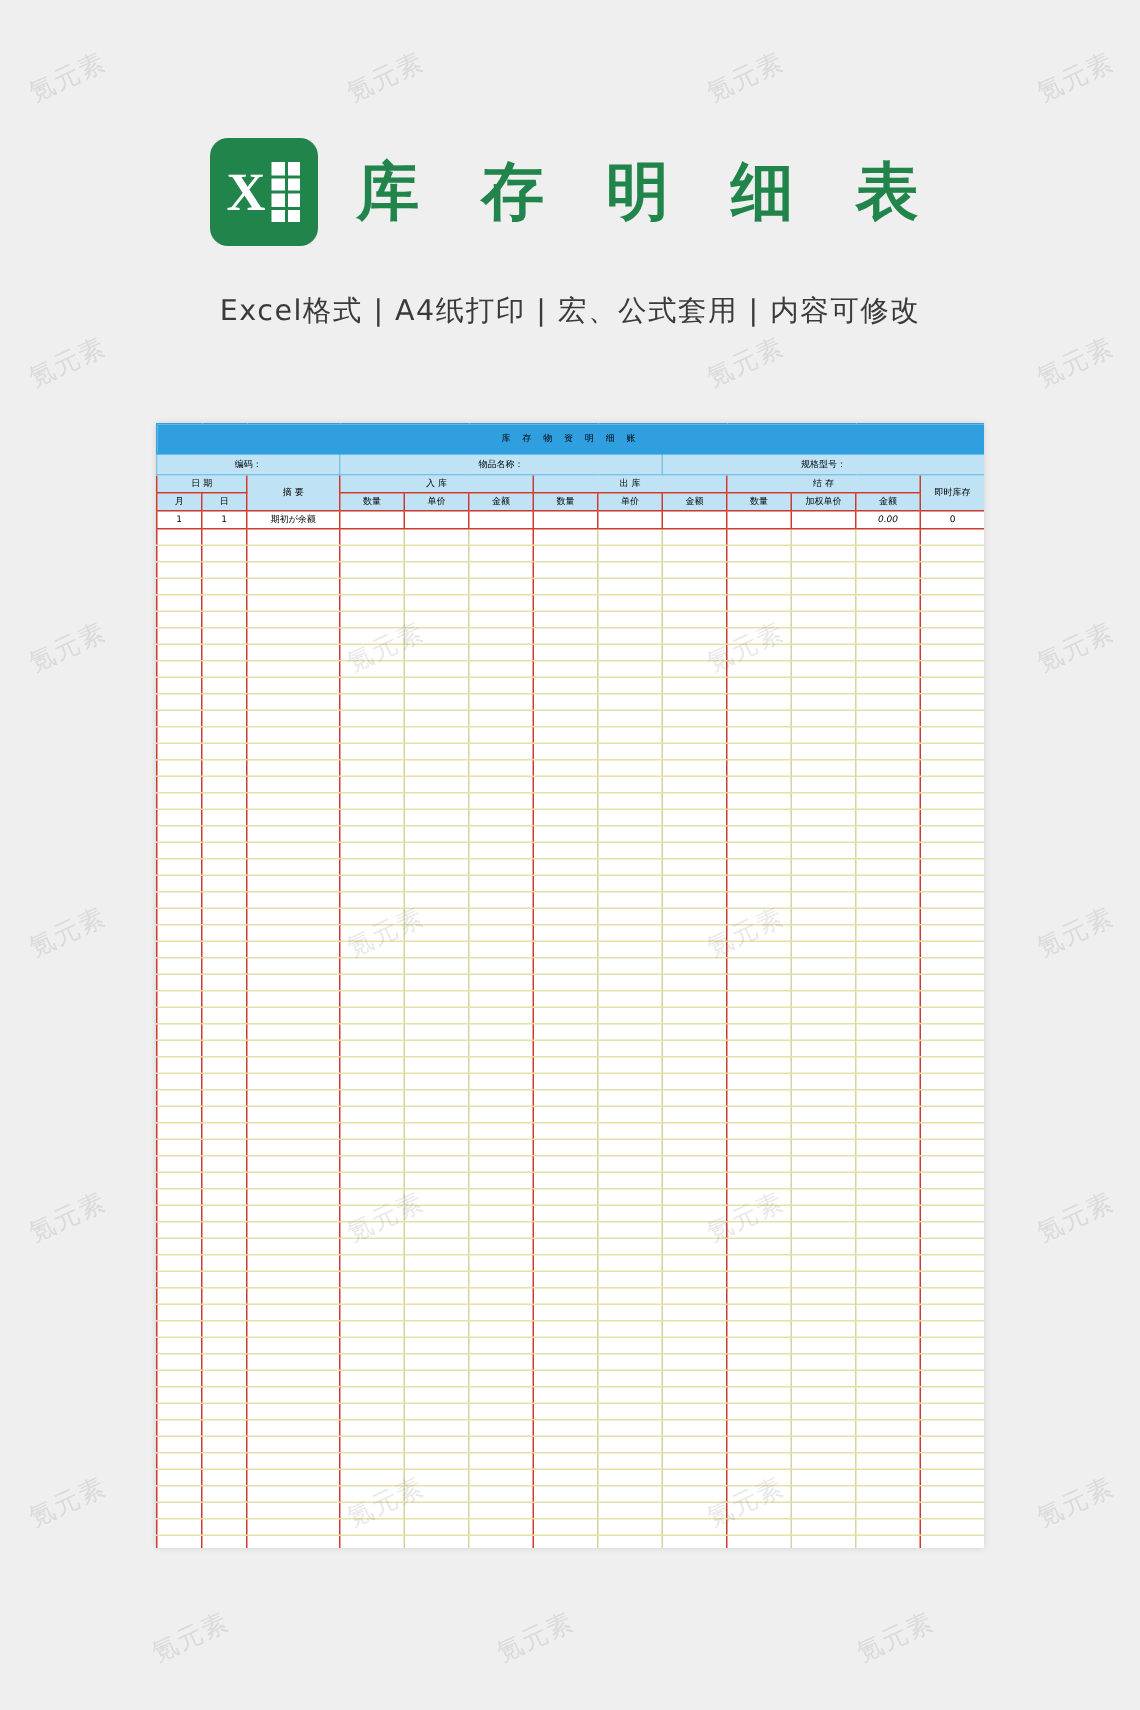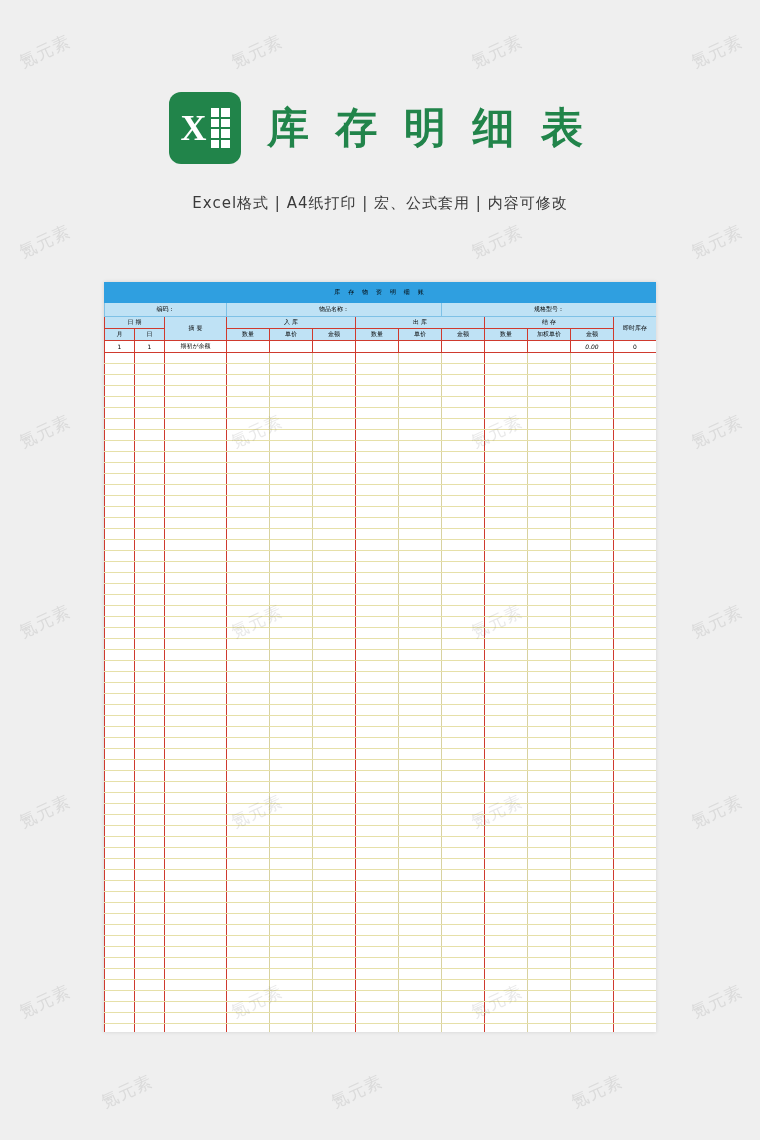--- a/index.html
+++ b/index.html
@@ -72,26 +72,26 @@
     gap: 2px;
   }
   .excel-logo .grid i {
     background: #ffffff;
     display: block;
   }
   .main-title {
     font-size: 42px;
     color: #21844a;
     letter-spacing: 8px;
-    font-family: Liberation Serif, serif;
+    font-family: Liberation Mono, monospace;
     font-weight: bold;
   }
   .subtitle {
     margin-top: 30px;
-    font-size: 15px;
+    font-size: 19px;
     color: #3a3a3a;
     letter-spacing: 1px;
     font-family: "DejaVu Sans", sans-serif;
   }
 
   
   .sheet-wrap {
     position: absolute;
     left: 104px;
     top: 282px;

